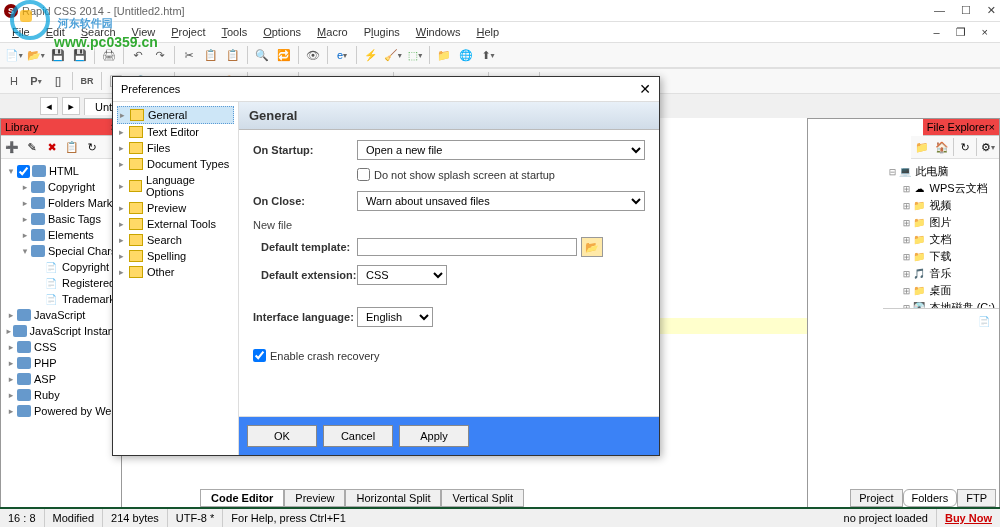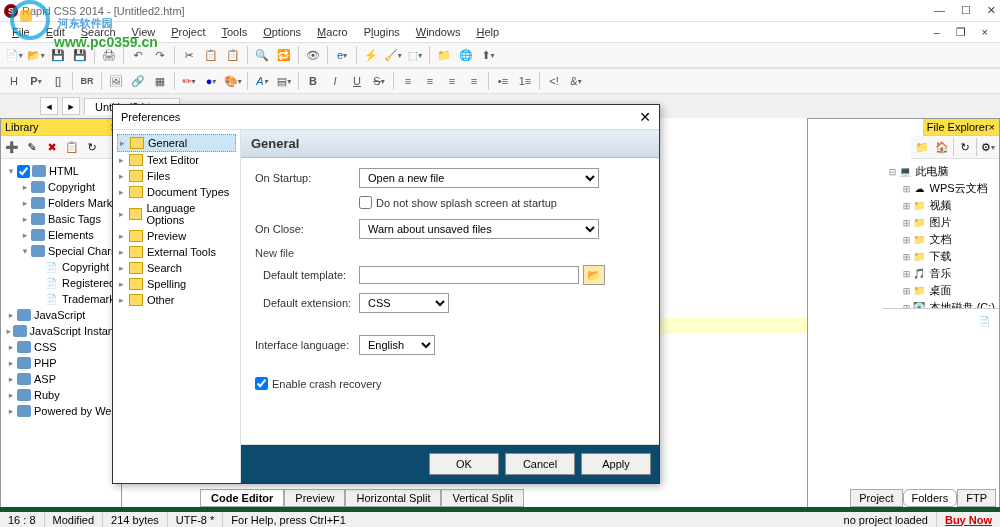--- a/index.html
+++ b/index.html
@@ -16,66 +16,66 @@
 .toolbar .tb { width: 20px; height: 20px; display: flex; align-items: center; justify-content: center; color: #555; cursor: pointer; }
 .toolbar .sep { width: 1px; height: 18px; background: #ccc; margin: 0 2px; }
 .watermark { position: absolute; left: 10px; top: 0; font-size: 28px; font-weight: bold; color: rgba(0,120,200,0.7); z-index: 50; pointer-events: none; text-shadow: 1px 1px 2px #fff; }
 .watermark .logo { display: inline-block; width: 40px; height: 40px; border: 4px solid rgba(0,160,220,0.7); border-radius: 50%; vertical-align: middle; position: relative; }
 .watermark .logo::after { content: ''; position: absolute; left: 6px; top: 6px; width: 12px; height: 12px; background: rgba(255,180,0,0.7); border-radius: 3px; }
 .tabstrip { height: 24px; background: #f0f0f0; display: flex; align-items: center; padding-left: 40px; }
 .tabstrip .tabbtn { width: 18px; height: 18px; border: 1px solid #ccc; background: #fff; margin-right: 4px; display: flex; align-items: center; justify-content: center; cursor: pointer; }
 .tabstrip .tab { padding: 2px 10px; background: #fff; border: 1px solid #ccc; border-bottom: none; }
 .main { display: flex; height: 400px; position: relative; }
 .panel { border: 1px solid #999; background: #fff; display: flex; flex-direction: column; }
-.panel-header { background: #fde047; border-bottom: 1px solid #ccc; padding: 2px 4px; display: flex; align-items: center; }
+.panel-header { background: #ef4444; border-bottom: 1px solid #ccc; padding: 2px 4px; display: flex; align-items: center; }
 .panel-header .close { margin-left: auto; cursor: pointer; }
 .panel-toolbar { background: #f8f8f8; border-bottom: 1px solid #e0e0e0; padding: 2px; display: flex; gap: 2px; }
 .panel-toolbar .tb { width: 18px; height: 18px; display: flex; align-items: center; justify-content: center; cursor: pointer; }
 .tree { padding: 4px; overflow: auto; flex: 1; }
 .tree-item { display: flex; align-items: center; padding: 1px 0; cursor: pointer; white-space: nowrap; }
 .tree-item .exp { width: 12px; text-align: center; color: #888; font-size: 9px; }
 .tree-item .ticon { width: 14px; height: 14px; margin-right: 3px; display: inline-flex; align-items: center; justify-content: center; font-size: 10px; }
 .tree-item.indent1 { padding-left: 14px; }
 .tree-item.indent2 { padding-left: 28px; }
 .lib-icon { width: 14px; height: 12px; background: #6699cc; border-radius: 2px; }
 .editor-area { flex: 1; background: #fff; position: relative; }
 .highlight-line { position: absolute; left: 0; right: 0; top: 200px; height: 16px; background: #ffffcc; }
 .filexp { width: 193px; align-items: flex-end; }
 .editor-tabs { position: absolute; bottom: 20px; left: 200px; display: flex; gap: 0; border-radius: 8px; }
 .editor-tabs .etab { padding: 2px 10px; border: 1px solid #aaa; background: #f0f0f0; cursor: pointer; }
 .editor-tabs .etab.active { background: #fff; font-weight: bold; }
 .fx-tabs { position: absolute; bottom: 20px; right: 4px; display: flex; }
 .fx-tabs .etab { padding: 2px 8px; border: 1px solid #aaa; background: #f0f0f0; cursor: pointer; }
 .fx-tabs .etab.active { background: #fff; border-radius: 6px; }
-.statusbar { position: absolute; bottom: 0; left: 0; right: 0; height: 20px; background: #f0f0f0; border-top: 5px solid #14532d; display: flex; align-items: center; }
+.statusbar { position: absolute; bottom: 0; left: 0; right: 0; height: 20px; background: #f0f0f0; border-top: 2px solid #14532d; display: flex; align-items: center; }
 .statusbar .cell { padding: 0 8px; border-right: 1px solid #ccc; height: 100%; display: flex; align-items: center; }
 .statusbar .buynow { margin-left: auto; color: #c00; font-weight: bold; text-decoration: underline; padding: 0 8px; cursor: pointer; }
-.dialog { position: absolute; left: 112px; top: 104px; width: 548px; height: 380px; background: #fff; border: 1px solid #333; box-shadow: 2px 2px 8px rgba(0,0,0,0.3); z-index: 100; display: flex; flex-direction: column; }
+.dialog { position: absolute; left: 112px; top: 76px; width: 548px; height: 380px; background: #fff; border: 1px solid #333; box-shadow: 2px 2px 8px rgba(0,0,0,0.3); z-index: 100; display: flex; flex-direction: column; }
 .dialog-title { background: #fff; padding: 4px 8px; display: flex; align-items: center; border-bottom: 1px solid #ddd; }
 .dialog-title .close { margin-left: auto; cursor: pointer; font-size: 14px; }
 .dialog-body { flex: 1; display: flex; }
 .dialog-nav { width: 128px; border-right: 1px solid #ddd; padding: 4px; }
 .dialog-nav .nitem { display: flex; align-items: center; padding: 2px 2px; cursor: pointer; }
 .dialog-nav .nitem.selected { background: #cde6f7; border: 1px dotted #5a9bd5; }
 .dialog-nav .nitem .exp { width: 10px; font-size: 9px; color: #888; }
 .dialog-nav .nitem .nicon { width: 14px; height: 12px; background: #ffd966; margin-right: 4px; border: 1px solid #c9a400; }
 .dialog-content { flex: 1; padding: 0; display: flex; flex-direction: column; }
 .dialog-content h3 { background: linear-gradient(#e8f0f8, #d0dce8); padding: 6px 10px; font-size: 13px; font-weight: bold; color: #333; border-bottom: 1px solid #bbb; }
 .dialog-form { padding: 10px 14px; flex: 1; color: #333; }
 .form-row { display: flex; align-items: center; margin-bottom: 8px; }
-.form-row .lbl { width: 104px; }
+.form-row .lbl { width: 104px; font-weight: bold; }
 .form-row select, .form-row input[type=text] { border: 1px solid #999; padding: 2px 4px; background: #fff; }
-.form-row select { width: 240px; height: 20px; }
+.form-row select { width: 288px; height: 20px; }
 .form-row .wide { width: 220px; }
 .form-row .narrow { width: 90px; }
 .form-row .browse { width: 22px; height: 20px; border: 1px solid #999; background: #ffe9a8; margin-left: 4px; cursor: pointer; display: flex; align-items: center; justify-content: center; }
 .form-check { display: flex; align-items: center; padding-left: 104px; margin-bottom: 10px; }
 .form-check input { margin-right: 4px; }
 .section-label { margin: 8px 0 6px 0; color: #444; }
-.dialog-buttons { padding: 8px; border-top: 1px solid #ddd; display: flex; justify-content: flex-end; gap: 6px; background: #0c4a6e; }
+.dialog-buttons { padding: 8px; border-top: 1px solid #ddd; display: flex; justify-content: flex-start; gap: 6px; background: #3b82f6; }
 .dialog-buttons button { width: 70px; height: 22px; border: 1px solid #888; background: #f0f0f0; cursor: pointer; }
 .droparrow::after { content: ' ▾'; font-size: 8px; color: #666; }
 </style>
 </head>
 <body>
 
 <div class="titlebar">
   <div class="icon">S</div>
   <span>Rapid CSS 2014 - [Untitled2.htm]</span>
   <div class="wincontrols">

